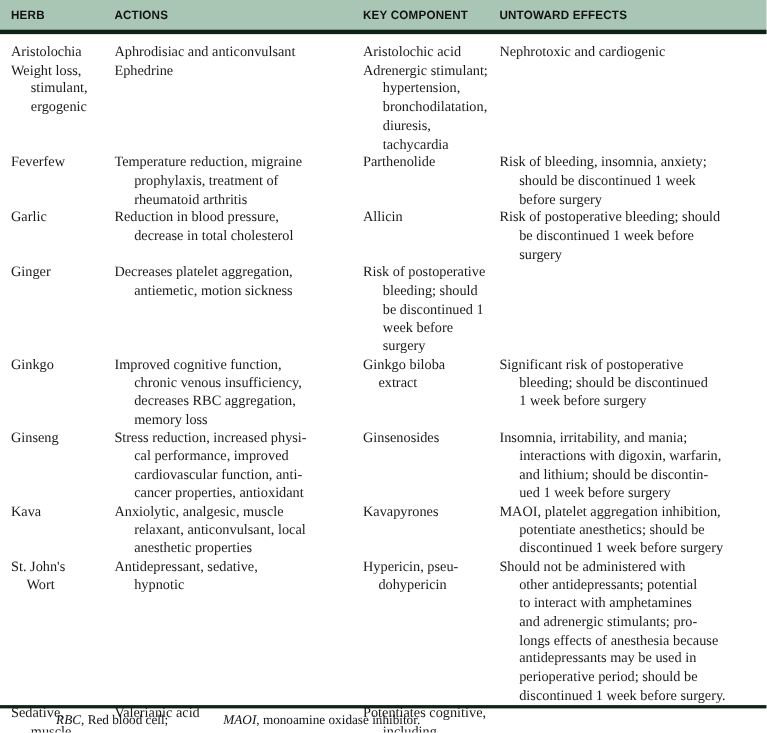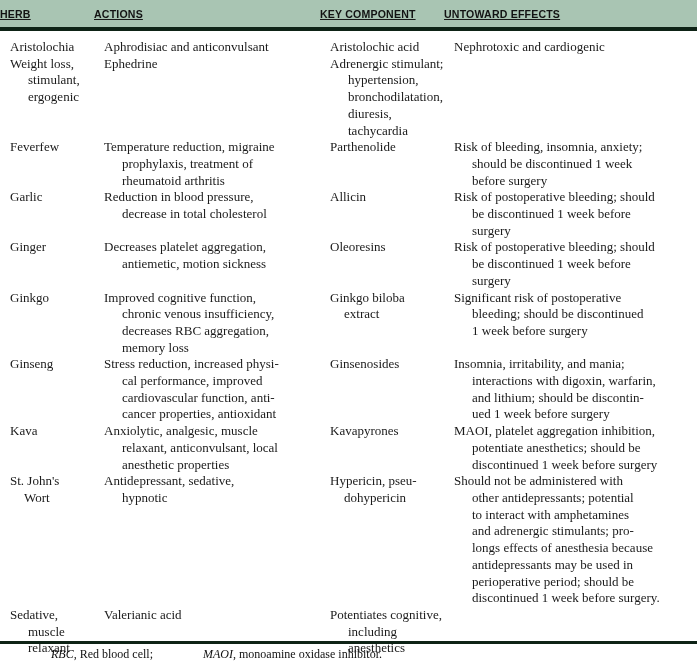--- a/index.html
+++ b/index.html
@@ -16,24 +16,24 @@
     font-family: "Liberation Serif", serif;
     color: #1a1a1a;
     position: relative;
   }
   
   .thead {
     display: grid;
     grid-template-columns: 94px 226px 124px 1fr;
     align-items: center;
     height: 27px;
+    padding-left: 10px;
     background: var(--header_bg, #a9c5b3);
     border-bottom: 4px solid var(--rule, #0e2316);
     box-sizing: content-box;
-    text-decoration: underline;
   }
   .th {
     font-family: "Liberation Sans", sans-serif;
     font-weight: bold;
     font-size: 11px;
     letter-spacing: 0.2px;
     color: #121212;
     transform: scaleX(0.96);
     transform-origin: left center;
     white-space: nowrap;
@@ -123,21 +123,20 @@
     <div class="td col-component">Allicin</div>
     <div class="td col-effects">Risk of postoperative bleeding; should
 be discontinued 1 week before
 surgery</div>
   </div>
 
   <div class="tr">
     <div class="td col-herb">Ginger</div>
     <div class="td col-actions">Decreases platelet aggregation,
 antiemetic, motion sickness</div>
-    <div class="td col-component">Oleoresins</div>
     <div class="td col-effects">Risk of postoperative bleeding; should
 be discontinued 1 week before
 surgery</div>
   </div>
 
   <div class="tr">
     <div class="td col-herb">Ginkgo</div>
     <div class="td col-actions">Improved cognitive function,
 chronic venous insufficiency,
 decreases RBC aggregation,

